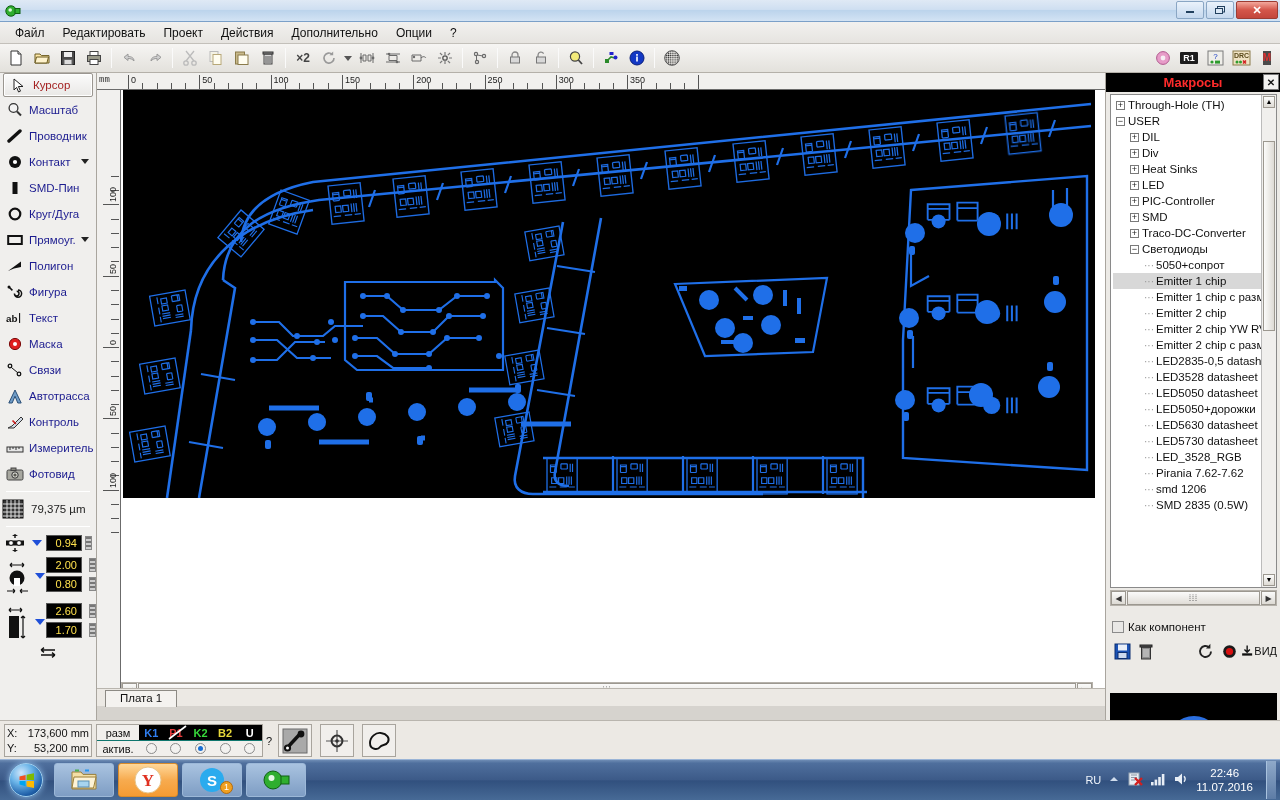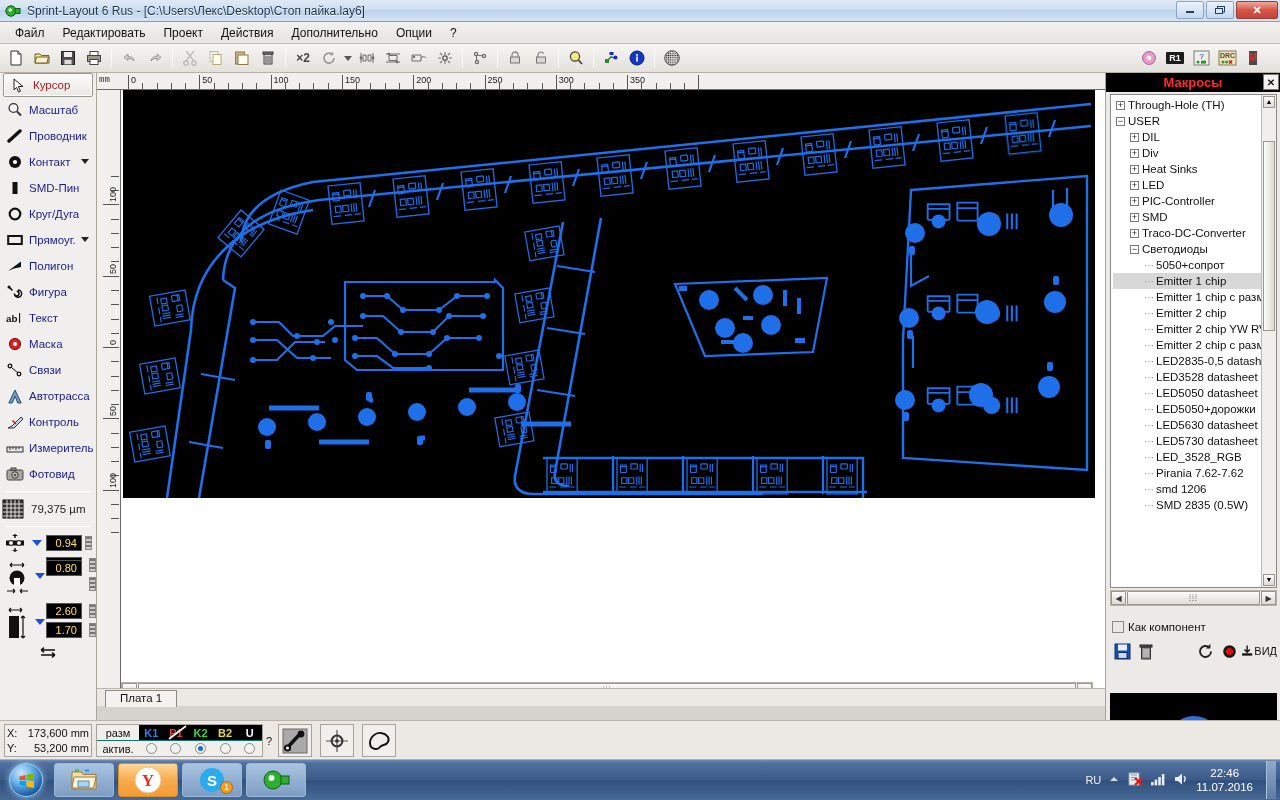--- a/index.html
+++ b/index.html
@@ -55,21 +55,21 @@
     background: linear-gradient(to bottom,#f6f5f3,#e3e1dc);
     border-bottom:1px solid #b4b0a9;
     display:flex; align-items:center; padding-left:3px;
   }
   .tbtn {
     width:26px; height:24px; display:flex; align-items:center; justify-content:center;
     border:1px solid transparent; border-radius:2px; position:relative;
   }
   .tsep { width:1px; height:20px; background:#b9b5ae; margin:0 4px;
           border-right:1px solid #fafafa; }
-  .tright { margin-left:auto; display:flex; align-items:center; padding-right:14px; }
+  .tright { margin-left:auto; display:flex; align-items:center; padding-right:0; }
 
   
   .leftpanel {
     position:absolute; left:0; top:73px; width:97px; height:647px;
     background:#f0efed; border-right:1px solid #a9a59e;
   }
   .tool {
     display:flex; align-items:center; height:26px; padding-left:6px; position:relative;
   }
   .tool .ticon { width:18px; height:18px; margin-right:5px; flex:0 0 18px;
@@ -273,21 +273,20 @@
 <div id="app">
 
   <div class="titlebar">
     <span class="tb-icon">
       <svg width="18" height="16" viewBox="0 0 18 16">
         <circle cx="7" cy="8" r="5.2" fill="#2fae2f" stroke="#0f5f12" stroke-width="1"></circle>
         <circle cx="6.2" cy="7" r="1.8" fill="#d9f5d9"></circle>
         <rect x="11" y="5.5" width="5" height="5" fill="#2fae2f" stroke="#0f5f12"></rect>
       </svg>
     </span>
-    <span class="tb-title">Sprint-Layout 6 Rus - [C:\Users\Лекс\Desktop\Стоп пайка.lay6]</span>
     <div class="tb-buttons">
       <div class="tb-btn">
         <svg width="12" height="10" viewBox="0 0 12 10">
             <rect x="2" y="6" width="8" height="2" fill="#22405e"></rect>
           </svg>
       </div>
       <div class="tb-btn">
         <svg width="12" height="10" viewBox="0 0 12 10">
           <rect x="3.5" y="1.5" width="7" height="5.5" fill="none" stroke="#22405e"></rect>
           <rect x="1.5" y="3.5" width="7" height="5" fill="#dbe8f6" stroke="#22405e"></rect>
@@ -702,21 +701,21 @@
         <svg width="24" height="34" viewBox="0 0 24 34">
             <path d="M4 4h14M4 4l2-2M4 4l2 2M18 4l-2-2M18 4l-2 2" stroke="#111" stroke-width="1.2" fill="none"></path>
             <circle cx="11" cy="17" r="7.5" fill="#111"></circle>
             <rect x="8" y="17" width="6" height="8" fill="#fff"></rect>
             <path d="M1 30h8M22 30h-8M9 30l-2-2M9 30l-2 2M14 30l2-2M14 30l2 2" stroke="#111" stroke-width="1.1" fill="none"></path>
           </svg>
       </span>
       <span class="bluecaret" style="position:absolute;left:31px;top:18px"></span>
       <span class="numbox" style="position:absolute;left:46px;top:2px">2.00</span>
       <span class="spin" style="position:absolute;left:86px;top:3px"></span>
-      <span class="numbox" style="position:absolute;left:46px;top:5px">0.80</span>
+      <span class="numbox" style="position:absolute;left:46px;top:21px">0.80</span>
       <span class="spin" style="position:absolute;left:86px;top:22px"></span>
     </div>
 
     <div style="position:relative;height:46px">
       <span style="position:absolute;left:6px;top:4px">
         <svg width="24" height="36" viewBox="0 0 24 36">
             <path d="M3 5h13M3 5l2-2M3 5l2 2M16 5l-2-2M16 5l-2 2" stroke="#111" stroke-width="1.2" fill="none"></path>
             <rect x="3" y="11" width="10" height="22" fill="#111"></rect>
             <path d="M17 11v22M17 11l-2 2M17 11l2 2M17 33l-2-2M17 33l2-2" stroke="#111" stroke-width="1.2" fill="none"></path>
           </svg>

